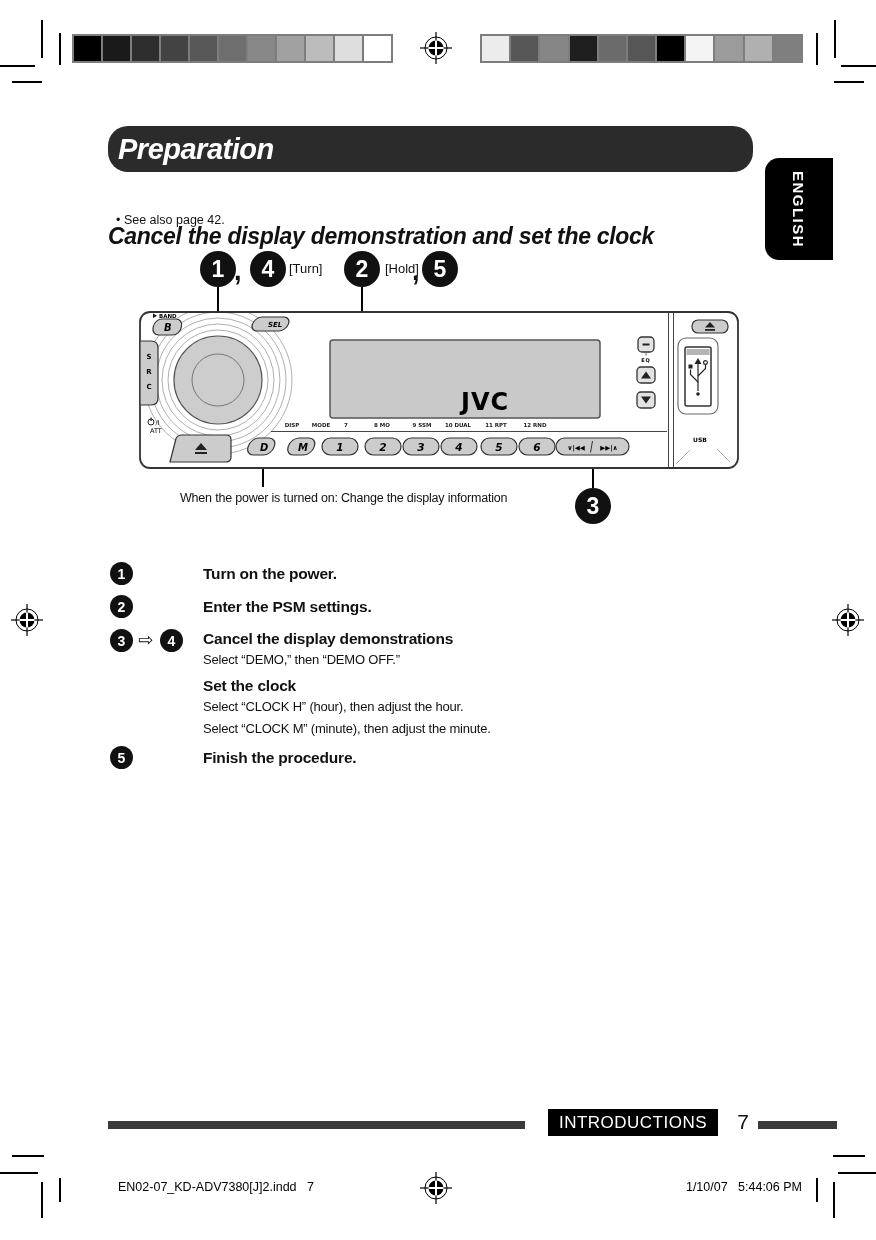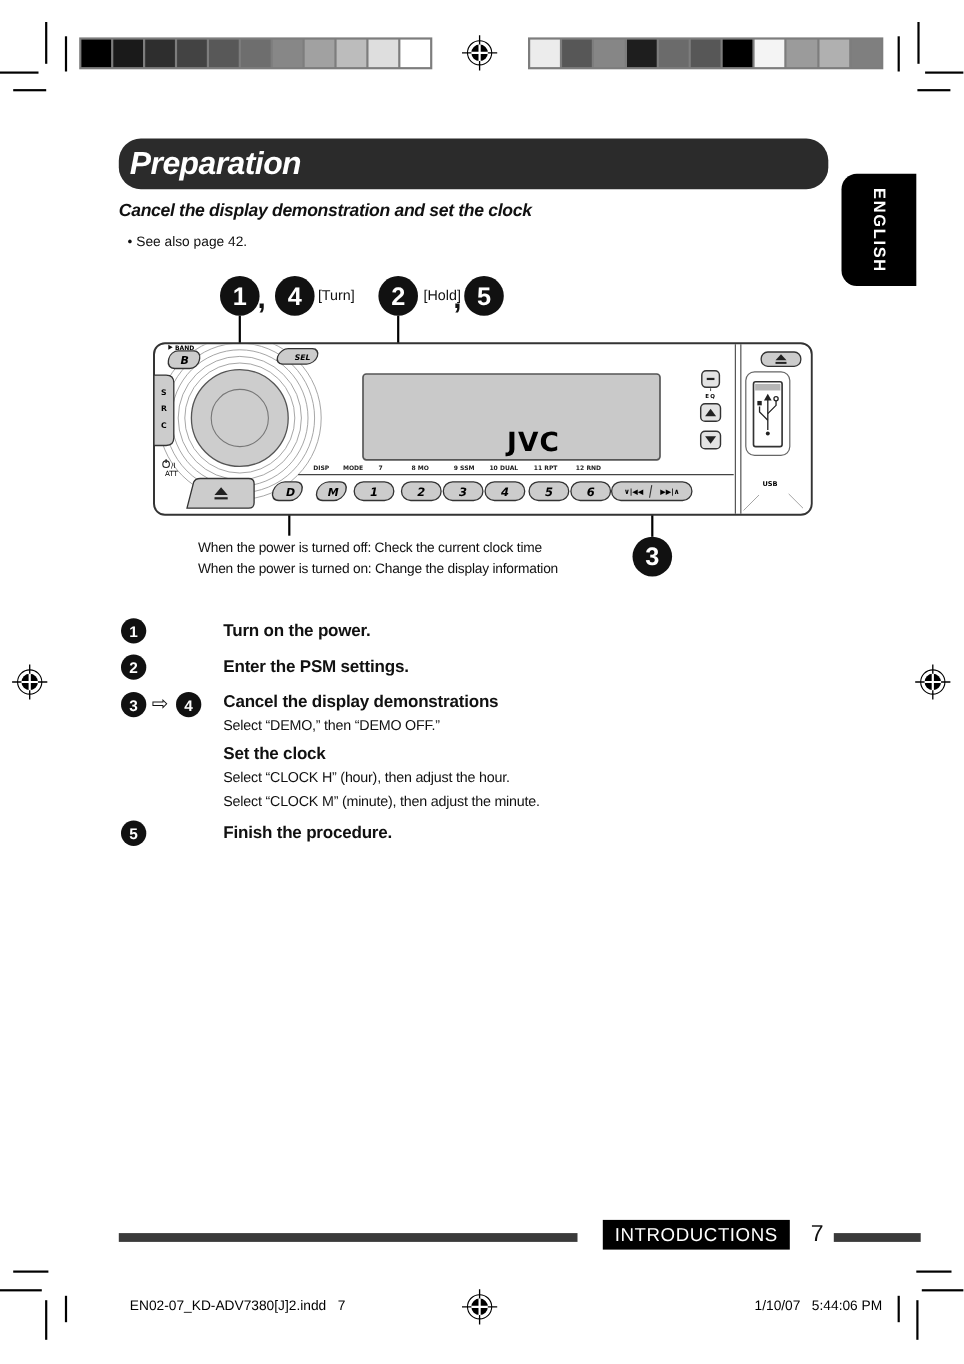--- a/index.html
+++ b/index.html
@@ -9,21 +9,21 @@
   .pre{white-space:pre;}
   
   .colorbar{display:grid;grid-auto-flow:column;grid-auto-columns:1fr;gap:2px;
             background:#7d7d7d;padding:2px;box-sizing:border-box;}
   .colorbar div{height:100%;}
   
   .mark{background:#000;}
   
   .hdr{background:#2b2b2b;color:#fff;font-size:29px;font-weight:bold;font-style:italic;
        line-height:46px;padding-left:10px;letter-spacing:-0.5px;box-sizing:border-box;}
-  .subtitle{font-size:16px;font-weight:bold;font-style:italic;letter-spacing:-0.3px;}
+  .subtitle{font-size:23px;font-weight:bold;font-style:italic;letter-spacing:-0.3px;margin-top:40px;}
   .note{font-size:12.5px;}
   
   .tab{background:#000;border-radius:14px 0 0 14px;display:flex;align-items:center;justify-content:center;}
   .tab span{transform:rotate(90deg);color:#fff;font-size:15px;font-weight:600;
             letter-spacing:1.5px;white-space:nowrap;}
   
   .cnum{background:#111;color:#fff;border-radius:50%;display:flex;align-items:center;
         justify-content:center;font-weight:bold;}
   .cnum.big{width:36px;height:36px;font-size:23px;}
   .cnum.small{width:23px;height:23px;font-size:14px;}
@@ -279,21 +279,20 @@
     <path d="M559,47 l-3.5,6 h7 z" fill="#222"></path>
     <rect x="549.5" y="53.5" width="4" height="4" fill="#222"></rect>
     <circle cx="559" cy="83" r="1.8" fill="#222"></circle>
     <text x="561" y="131" font-size="6" font-weight="bold" text-anchor="middle">USB</text>
     <line x1="537" y1="153" x2="551" y2="139" stroke="#999" stroke-width="0.8"></line>
     <line x1="578" y1="138" x2="591" y2="151" stroke="#999" stroke-width="0.8"></line>
   </g>
 </svg>
 
 <div class="abs anno" style="left:180px;top:489px;">
-  <div>When the power is turned off: Check the current clock time</div>
   <div>When the power is turned on: Change the display information</div>
 </div>
 <div class="abs cnum big" style="left:575px;top:488px;">3</div>
 
 <div class="abs cnum small" style="left:110px;top:562px;">1</div>
 <div class="abs stitle" style="left:203px;top:565px;">Turn on the power.</div>
 
 <div class="abs cnum small" style="left:110px;top:595px;">2</div>
 <div class="abs stitle" style="left:203px;top:598px;">Enter the PSM settings.</div>
 

